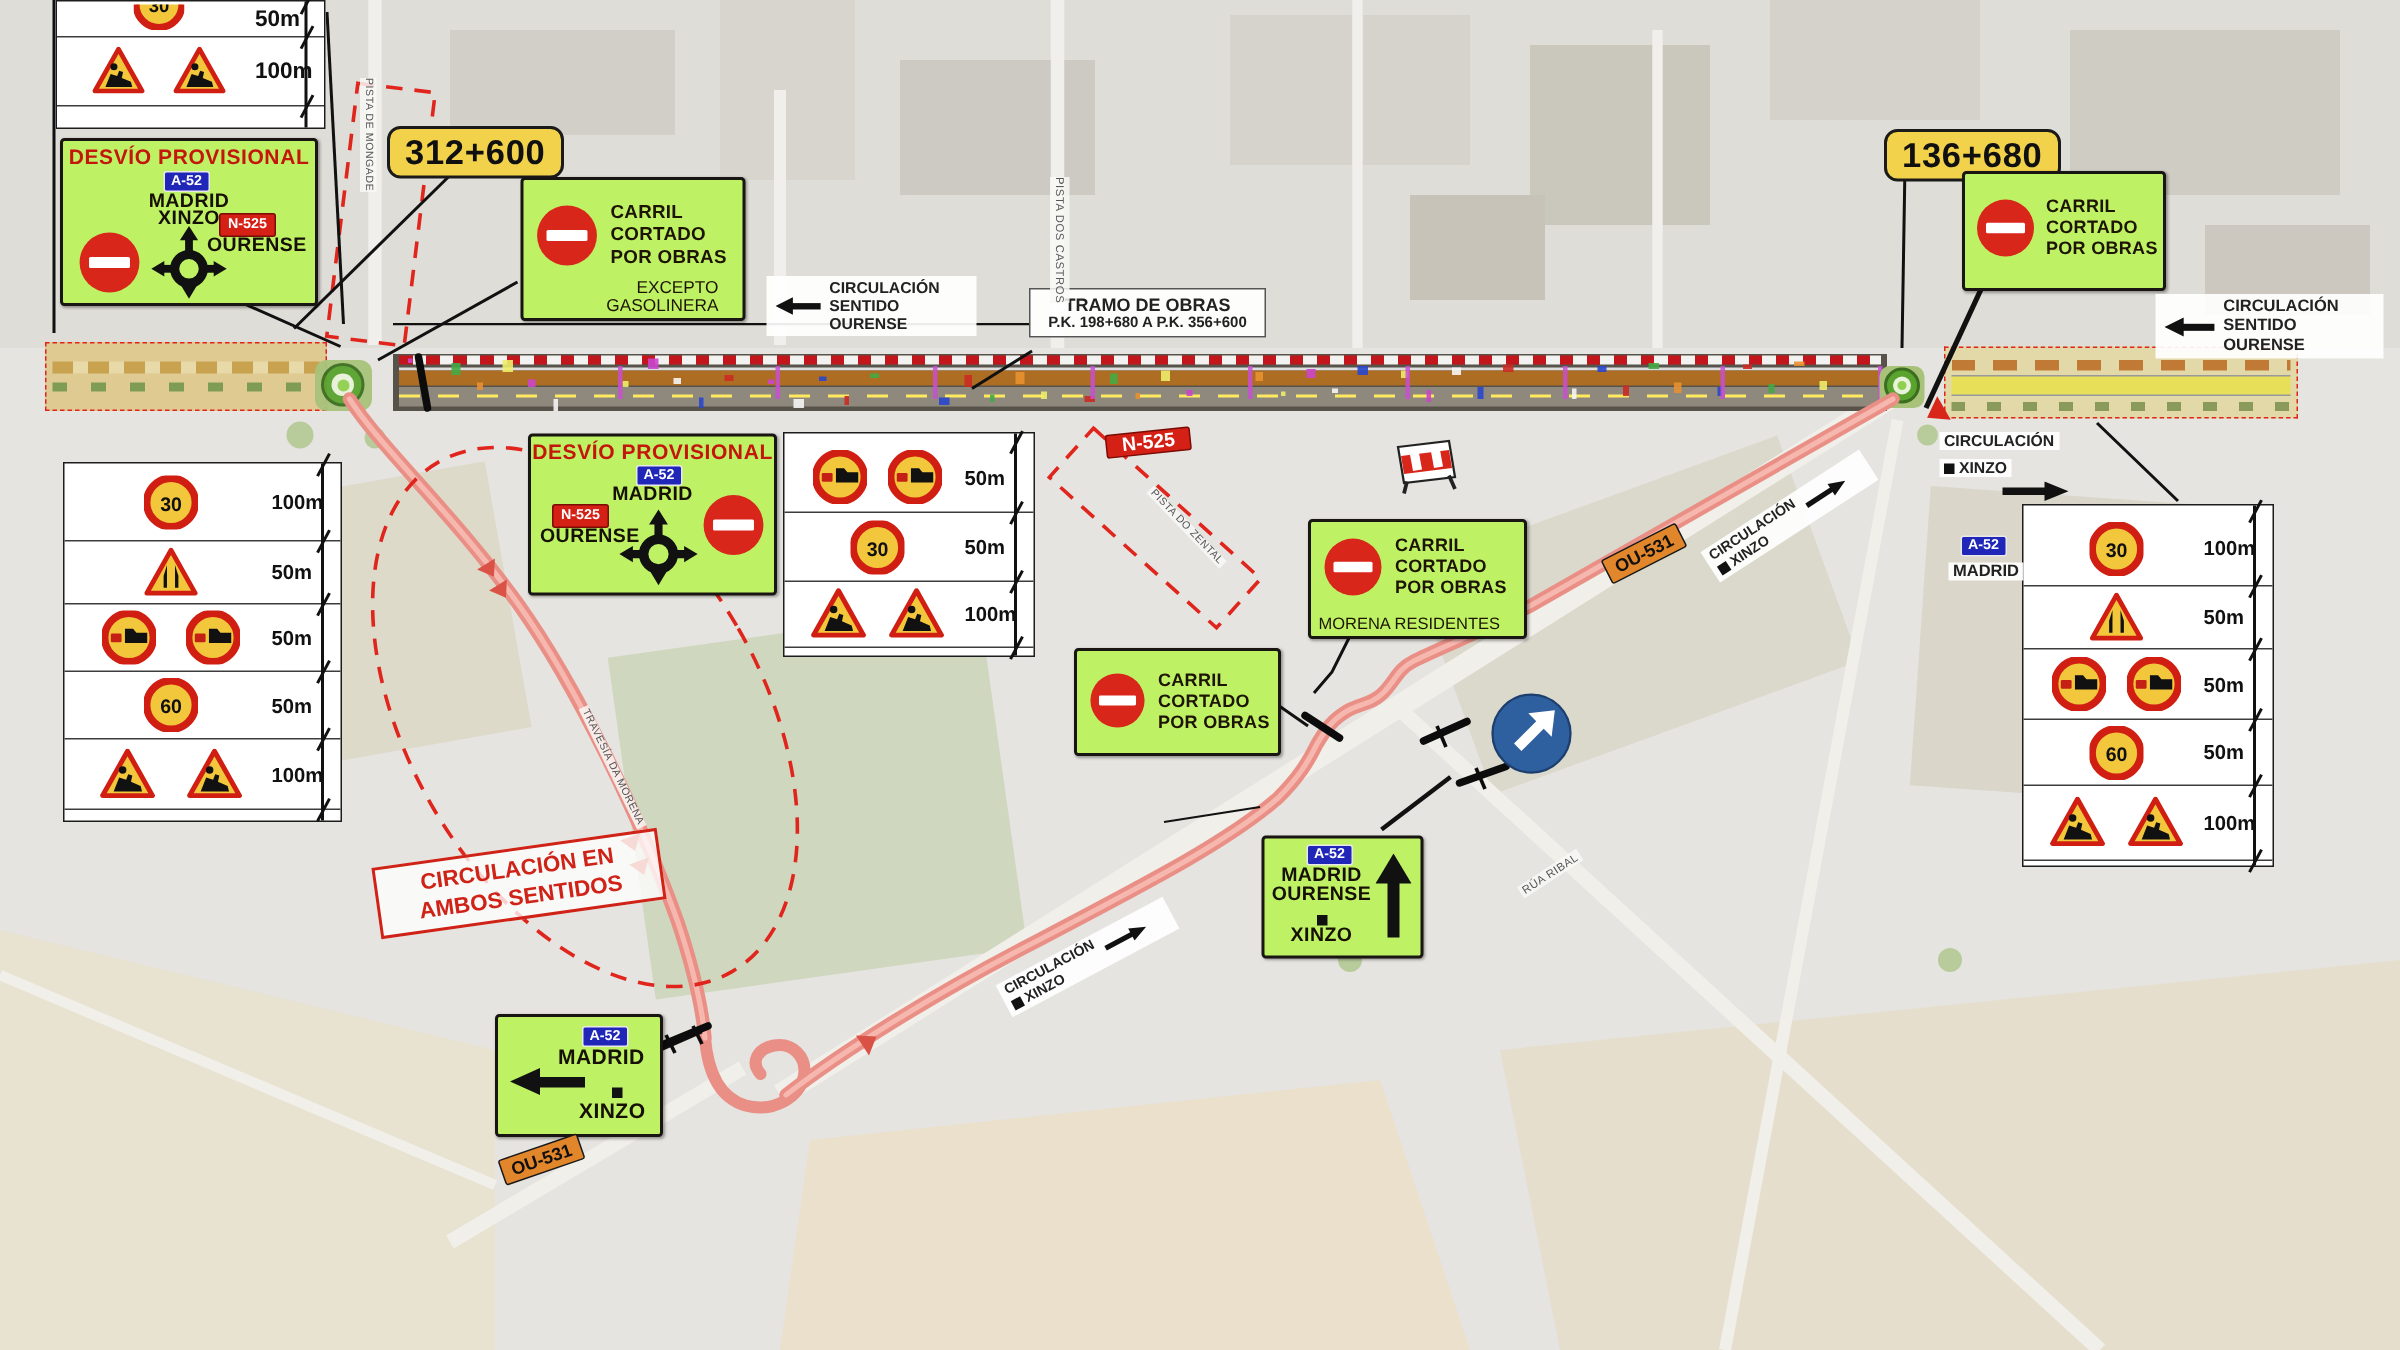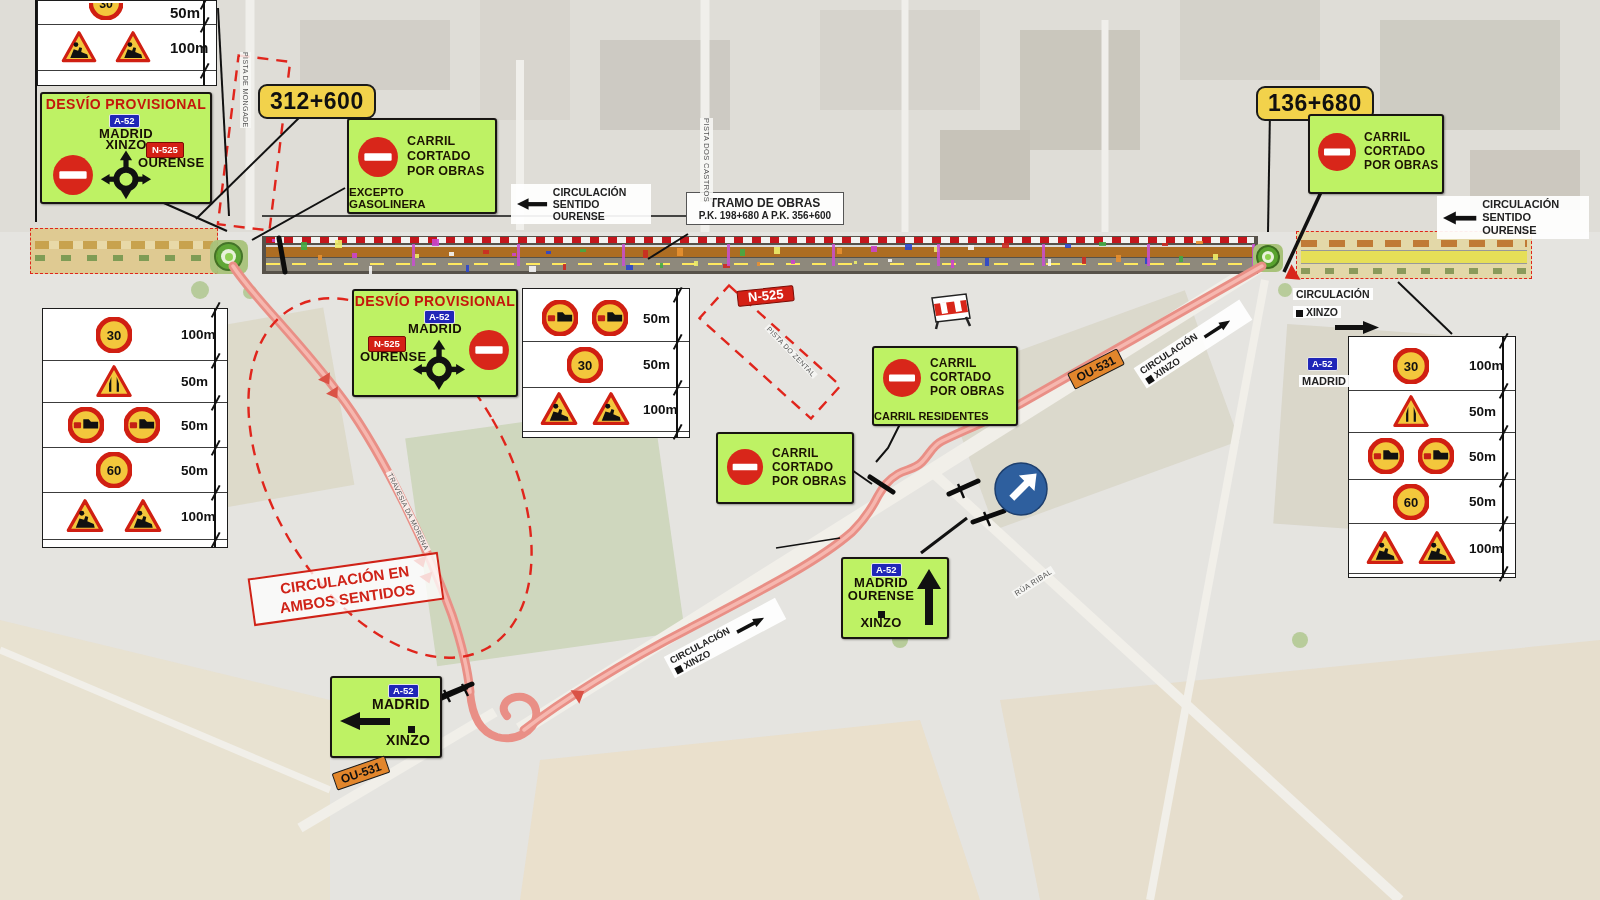--- a/index.html
+++ b/index.html
@@ -11,21 +11,21 @@
   .osign{position:absolute;background:#bef264;border:2.5px solid #181512;border-radius:3px;
          box-shadow:1px 1px 2px rgba(0,0,0,.35);}
   .osign .title{position:absolute;top:2px;left:0;right:0;text-align:center;font-weight:bold;
          color:#c4170c;font-size:14px;letter-spacing:.4px;}
   .badge{display:inline-block;background:#2026b8;color:#fff;font-weight:bold;font-size:9.5px;
          padding:1px 4px;border:1px solid #e8e8e8;border-radius:2px;line-height:10px;}
   .badge-red{display:inline-block;background:#d42015;color:#fff;font-weight:bold;font-size:11px;
          padding:1px 5px;border:1px solid #7a0b05;border-radius:2px;line-height:12px;}
   .dtxt{font-weight:800;font-size:13px;color:#171004;letter-spacing:.3px;line-height:14px;}
   .carril-txt{font-weight:800;font-size:12.5px;line-height:15px;color:#1d1403;letter-spacing:.2px;}
-  .exc{position:absolute;bottom:2px;left:0;right:16px;text-align:left;font-weight:700;
+  .exc{position:absolute;bottom:2px;left:0;right:16px;text-align:right;font-weight:400;
        font-size:11.5px;color:#1d1403;}
   .sq{display:inline-block;width:7px;height:7px;background:#111;vertical-align:middle;}
   
   .chip{position:absolute;background:rgba(255,255,255,.92);padding:2px 6px;font-weight:bold;
         color:#222;text-align:center;}
   .chip .l{display:block;}
   
   .km{position:absolute;background:#f2d24b;border:2.5px solid #1a1a1a;border-radius:9px;
       font-size:23px;font-weight:bold;color:#101010;padding:2px 10px;letter-spacing:.5px;}
   
@@ -593,21 +593,21 @@
   <div class="osign" style="left:872px;top:346px;width:142px;height:76px;">
     <svg class="abs" style="left:8px;top:10px;" width="40" height="40" viewBox="0 0 40 40">
       <circle cx="20" cy="20" r="19" fill="#d8261a"></circle>
         <rect x="7" y="16.5" width="26" height="7" rx="1" fill="#fff"></rect>
       </svg>
     <div class="carril-txt abs" style="left:56px;top:8px;font-size:12px;line-height:14px;">
       <span style="display:block">CARRIL</span>
       <span style="display:block">CORTADO</span>
       <span style="display:block">POR OBRAS</span>
     </div>
-    <div class="exc" style="font-size:11px;">CARRIL RESIDENTES</div>
+    <div class="exc" style="font-size:11px;">MORENA RESIDENTES</div>
   </div>
 
   <div class="osign" style="left:716px;top:432px;width:134px;height:68px;">
     <svg class="abs" style="left:8px;top:14px;" width="38" height="38" viewBox="0 0 40 40">
       <circle cx="20" cy="20" r="19" fill="#d8261a"></circle>
         <rect x="7" y="16.5" width="26" height="7" rx="1" fill="#fff"></rect>
       </svg>
     <div class="carril-txt abs" style="left:54px;top:12px;font-size:12px;line-height:14px;">
       <span style="display:block">CARRIL</span>
       <span style="display:block">CORTADO</span>

